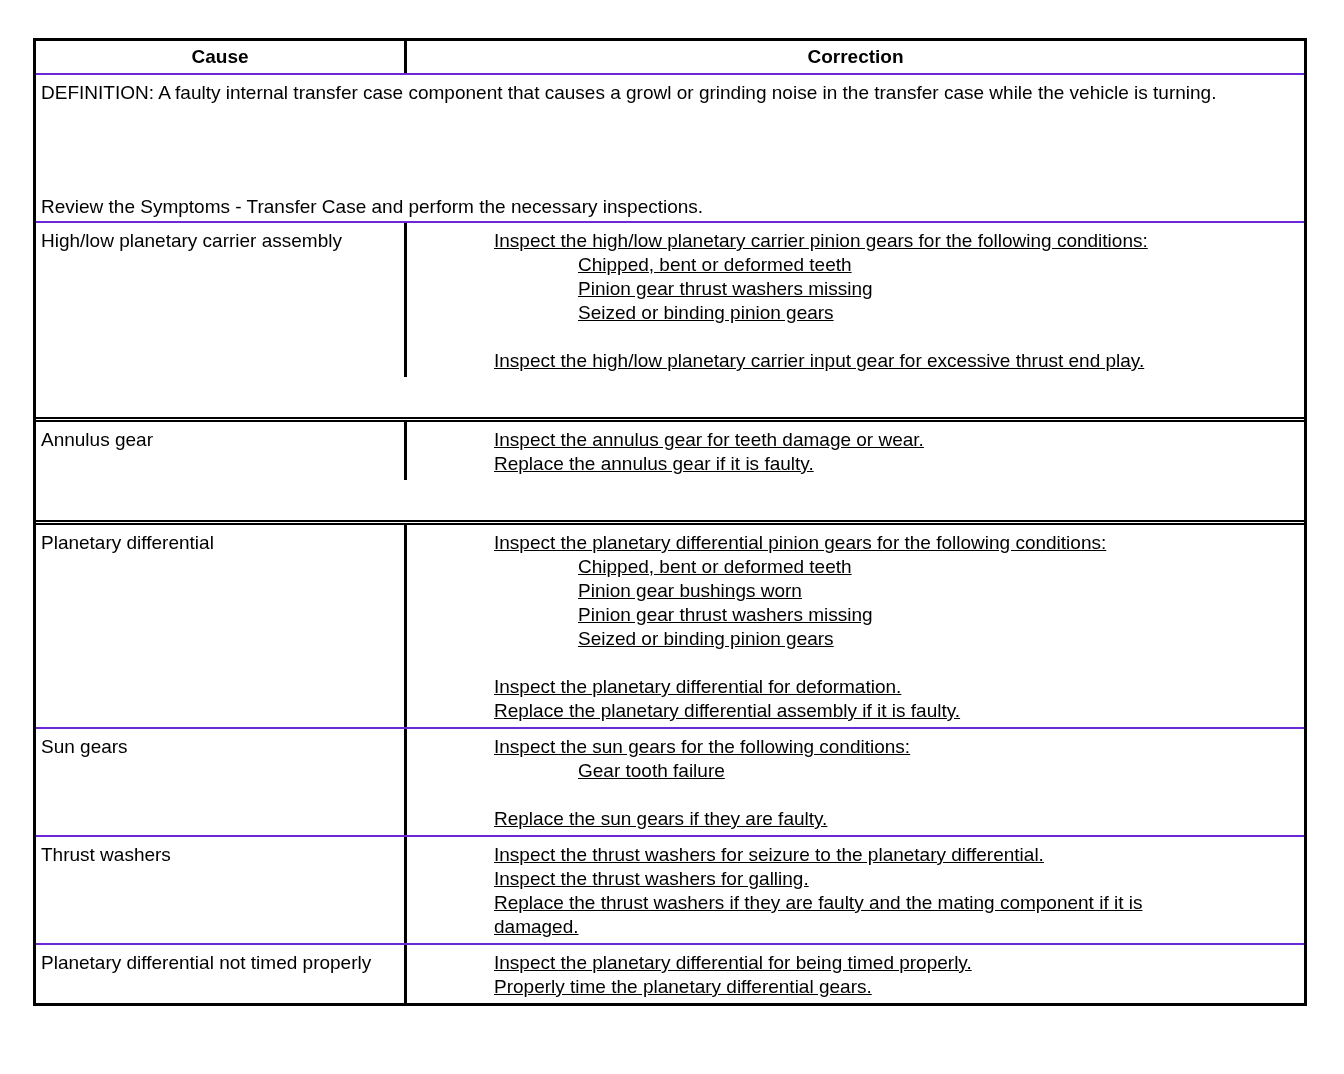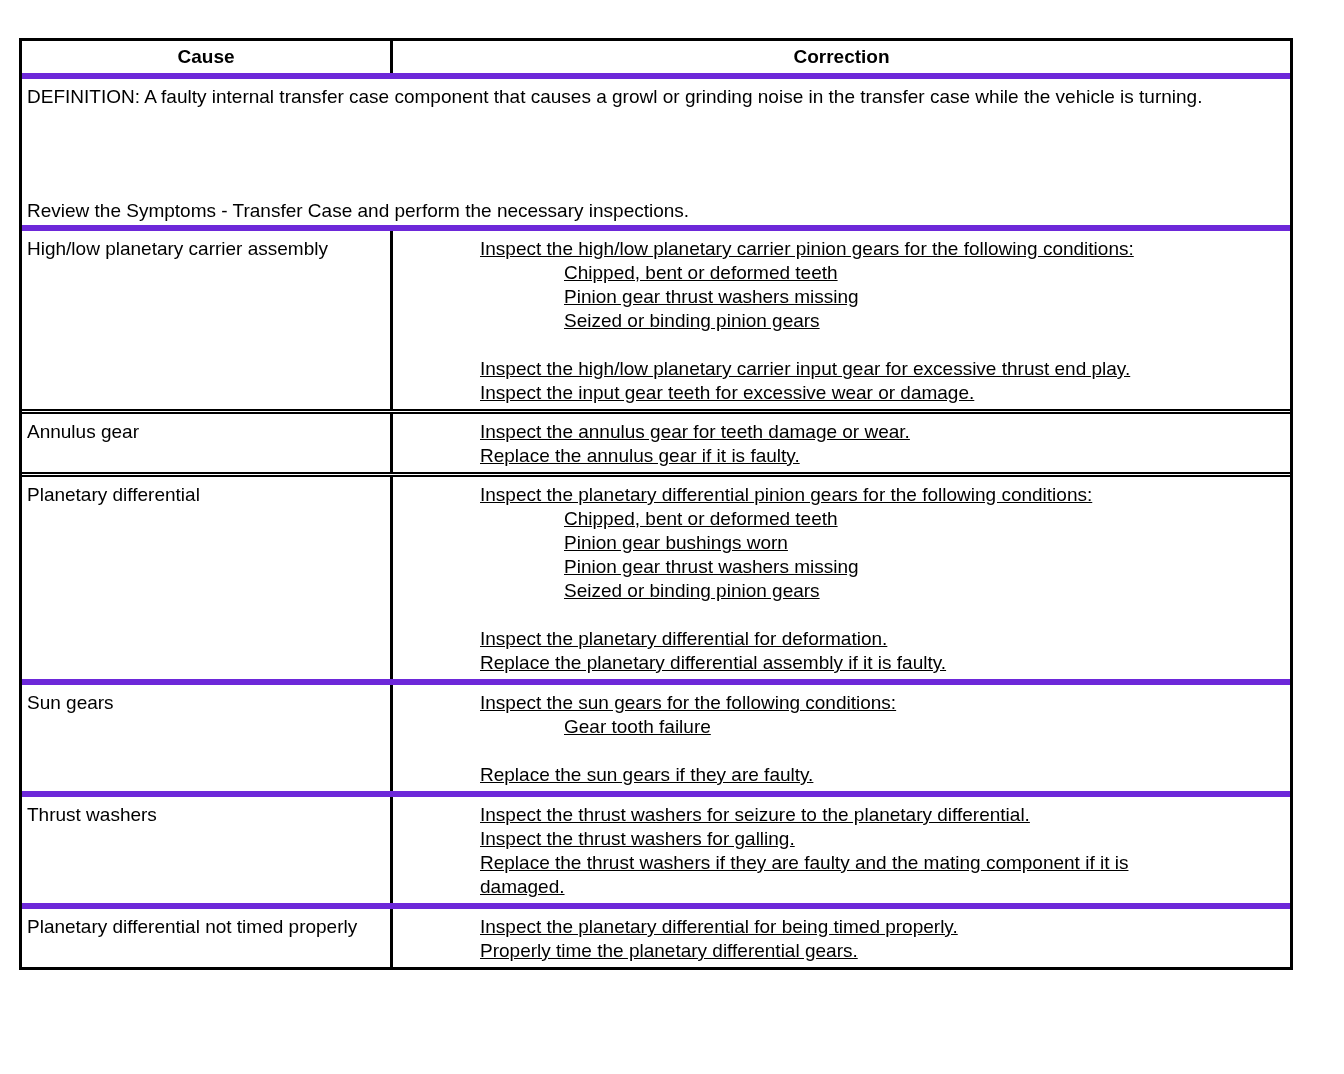--- a/index.html
+++ b/index.html
@@ -1,20 +1,20 @@
 <!DOCTYPE html>
 <html><head>
 <meta charset="utf-8">
 <style>
   html, body { margin:0; padding:0; background:#fff; }
   body { width:1344px; height:1074px; position:relative; font-family:"Liberation Sans", sans-serif; color:#000; }
-  #tbl { position:absolute; left:19px; top:38px; width:1274px; border:3px solid #000; box-sizing:border-box; }
-  .row { display:flex; box-sizing:border-box; border-top:6px solid #6d28d9; }
+  #tbl { position:absolute; left:33px; top:38px; width:1274px; border:3px solid #000; box-sizing:border-box; }
+  .row { display:flex; box-sizing:border-box; border-top:2px solid #6d28d9; }
   .row.first { border-top:none; }
-  .row.double { border-top:5px double #000; }
+  .row.double { border-top:5px double #000;margin-top:40px; }
   .cause { width:371px; border-right:3px solid #000; box-sizing:border-box; padding:6px 20px 4px 5px; font-size:19px; line-height:24px; }
   .corr { flex:1; box-sizing:border-box; padding:6px 4px 4px 87px; font-size:19px; line-height:24px; }
   .hdr .cause, .hdr .corr { text-align:center; font-weight:bold; font-size:19px; padding:3px 0 3px 0; line-height:26px; }
   .def { padding:6px 4px 2px 5px; font-size:19px; line-height:24px; width:100%; box-sizing:border-box; }
   .def .gap { height:90px; }
   .line { white-space:pre-wrap;text-decoration:underline; }
   .sub { padding-left:84px; }
   .blank { height:24px; }
 </style>
 </head>
@@ -35,21 +35,20 @@
   <div id="rows">
       <div class="row">
         <div class="cause">High/low planetary carrier assembly</div>
         <div class="corr">
           <div class="line">Inspect the high/low planetary carrier pinion gears for the following conditions:</div>
           <div class="line sub">Chipped, bent or deformed teeth</div>
           <div class="line sub">Pinion gear thrust washers missing</div>
           <div class="line sub">Seized or binding pinion gears</div>
           <div class="line blank"></div>
           <div class="line">Inspect the high/low planetary carrier input gear for excessive thrust end play.</div>
-          <div class="line">Inspect the input gear teeth for excessive wear or damage.</div>
         </div>
       </div>
       <div class="row double">
         <div class="cause">Annulus gear</div>
         <div class="corr">
           <div class="line">Inspect the annulus gear for teeth damage or wear.</div>
           <div class="line">Replace the annulus gear if it is faulty.</div>
         </div>
       </div>
       <div class="row double">

